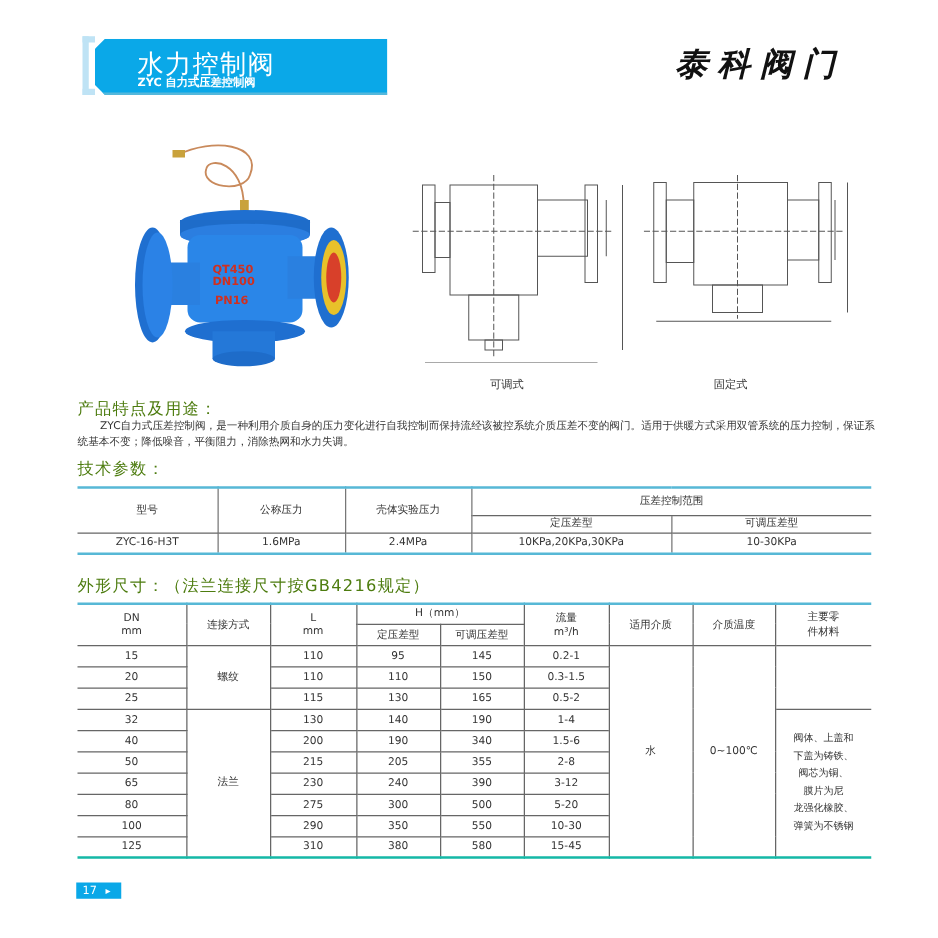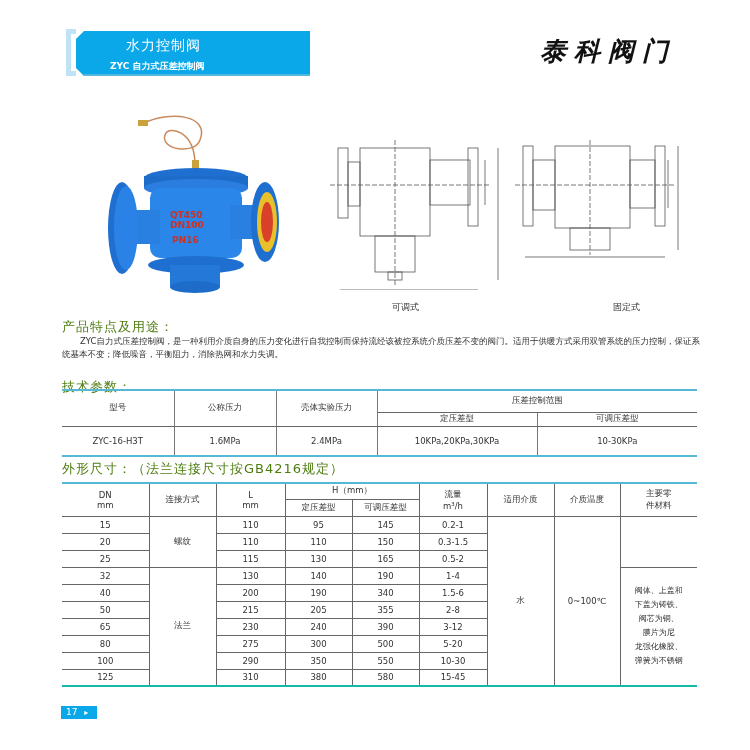--- a/index.html
+++ b/index.html
@@ -5,21 +5,21 @@
   * { margin: 0; padding: 0; box-sizing: border-box; }
   html, body { width: 750px; height: 750px; background: #ffffff; overflow: hidden; }
   body { position: relative; font-family: "DejaVu Sans", "Liberation Sans", sans-serif; color: #333; }
 
   
   .bracket { position: absolute; left: 66px; top: 29px; width: 10px; height: 47px;
     border: 5px solid #bfe3f5; border-right: none; }
   .banner { position: absolute; left: 76px; top: 31px; width: 234px; height: 45px;
     background: #0aa8e8; border-bottom: 2px solid #54b8dc;
     clip-path: polygon(8px 0, 100% 0, 100% 100%, 8px 100%, 0 calc(100% - 8px), 0 8px); }
-  .banner-title { position: absolute; left: 34px; top: 6px; font-size: 14px; color: #ffffff; letter-spacing: 1px; margin-left: 16px; }
+  .banner-title { position: absolute; left: 34px; top: 6px; font-size: 21px; color: #ffffff; letter-spacing: 1px; }
   .banner-sub { position: absolute; left: 34px; top: 29px; font-size: 9px; color: #ffffff; font-weight: bold; }
   .brand { position: absolute; left: 540px; top: 34px; font-family: Liberation Mono, monospace;
     font-size: 26px; font-weight: bold; color: #111; letter-spacing: 8px; font-style: italic; }
 
   
   .photo { position: absolute; left: 100px; top: 100px; width: 200px; height: 210px; }
 
   
   .drawing { position: absolute; }
   .drawing-caption { position: absolute; font-size: 9px; color: #333; }
@@ -115,48 +115,48 @@
     <rect x="115" y="20" width="25" height="48"></rect>
     <rect x="140" y="6" width="10" height="80"></rect>
     <rect x="55" y="88" width="40" height="22"></rect>
     <line x1="0" y1="45" x2="160" y2="45" stroke-dasharray="5,2"></line>
     <line x1="75" y1="0" x2="75" y2="115" stroke-dasharray="5,2"></line>
     <line x1="10" y1="117" x2="150" y2="117"></line>
     <line x1="163" y1="6" x2="163" y2="110"></line>
     <line x1="153" y1="20" x2="153" y2="68"></line>
   </g>
 </svg>
-<div class="drawing-caption" style="left:613px; top:301px;">固定式</div>
+<div class="drawing-caption" style="left:571px; top:301px;">固定式</div>
 
 <div class="section-h" style="top:318px;">产品特点及用途：</div>
 <div class="desc">
   <p>ZYC自力式压差控制阀，是一种利用介质自身的压力变化进行自我控制而保持流经该被控系统介质压差不变的阀门。适用于供暖方式采用双管系统的压力控制，保证系统基本不变；降低噪音，平衡阻力，消除热网和水力失调。</p>
 </div>
 
-<div class="section-h" style="top:378px;text-align:center;">技术参数：</div>
+<div class="section-h" style="top:366px;text-align:center;">技术参数：</div>
 <table class="spec">
   <colgroup>
     <col style="width:112px">
       <col style="width:102px">
       <col style="width:101px">
       <col style="width:160px">
       <col style="width:160px">
   </colgroup>
   <tbody>
       <tr style="height:22px;">
     <th rowspan="2" class="first">型号</th>
     <th rowspan="2">公称压力</th>
     <th rowspan="2">壳体实验压力</th>
     <th colspan="2" class="last">压差控制范围</th>
   </tr>
   <tr style="height:14px;">
     <th>定压差型</th>
     <th class="last">可调压差型</th>
   </tr>
-  <tr style="height:30px;">
+  <tr style="height:17px;">
     <td class="first">ZYC-16-H3T</td>
     <td>1.6MPa</td>
     <td>2.4MPa</td>
     <td>10KPa,20KPa,30KPa</td>
     <td class="last">10-30KPa</td>
   </tr>
 </tbody>
   </table>
 
 <div class="section-h" style="top:460px;">外形尺寸：（法兰连接尺寸按GB4216规定）</div>

